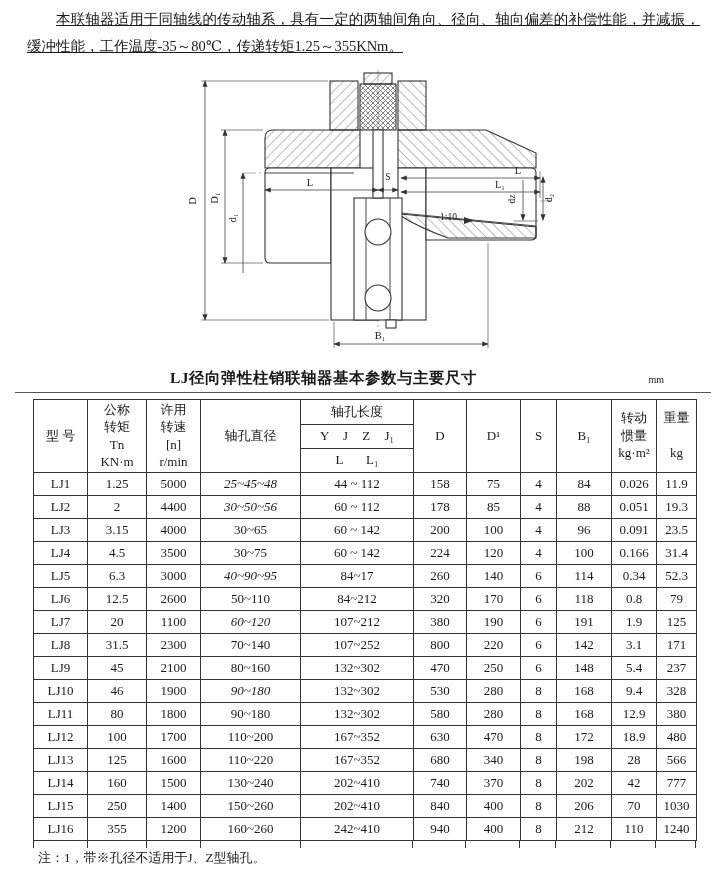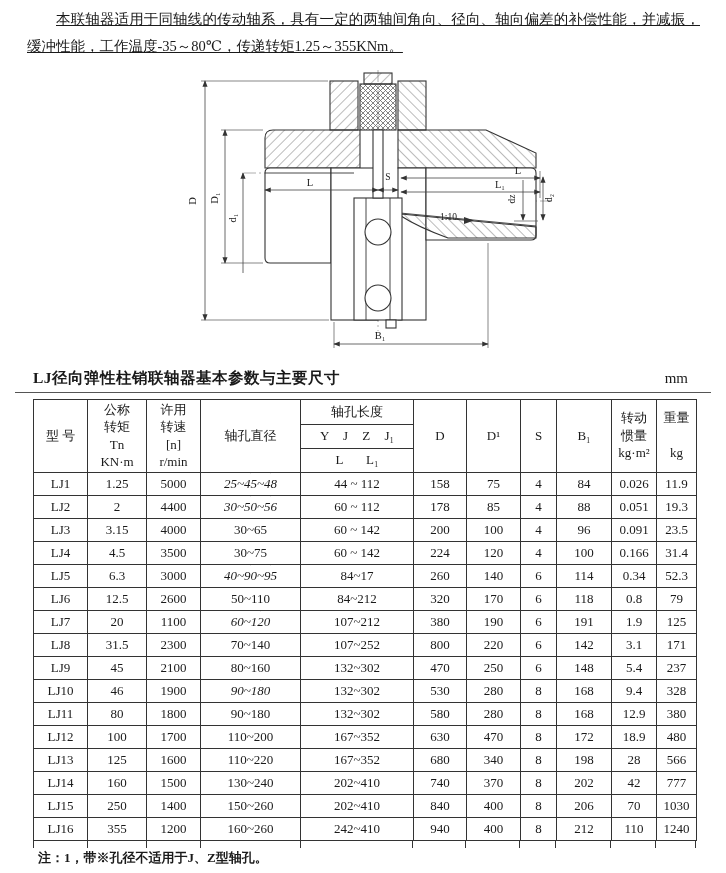--- a/index.html
+++ b/index.html
@@ -14,43 +14,43 @@
   .olh1{stroke:#333;stroke-width:1.1;fill:url(#h1);}
   .olh2{stroke:#333;stroke-width:1.1;fill:url(#h2);}
   .olx{stroke:#333;stroke-width:1.1;fill:url(#xh);}
   .thin{stroke:#333;stroke-width:0.9;fill:none;}
   .dim{stroke:#444;stroke-width:0.8;fill:none;}
   .ext{stroke:#555;stroke-width:0.7;fill:none;}
   .lbl{font-size:10.5px;fill:#222;font-family:"Liberation Serif",serif;}
   .lbl-s{font-size:9.5px;fill:#222;font-family:"Liberation Serif",serif;}
 
   .caption-row{display:flex;align-items:baseline;margin:4px 26px 3px 33px;}
-  .caption-title{font-size:15.5px;font-weight:bold;letter-spacing:0.5px;}
-  .caption-unit{margin-left:auto;font-size:15px;margin-right:12px;}
+  .caption-title{font-size:15.5px;font-weight:bold;margin-left:137px;letter-spacing:0.5px;}
+  .caption-unit{margin-left:auto;font-size:10px;margin-right:36px;}
 
   .pre-table-rule{border-top:1px solid #555;margin:0 15px 6px 15px;height:0;}
 
   table.params{border-collapse:collapse;table-layout:fixed;width:663px;margin-left:33px;font-size:13px;border:1.5px solid #222;}
   table.params th,table.params td{border:1px solid #333;text-align:center;vertical-align:middle;font-weight:normal;padding:1px 0;overflow:hidden;}
   table.params td{height:20px;}
   table.params thead th{font-size:13px;}
   .multiline{white-space:pre-line;line-height:1.35;font-size:12.5px;}
   .hole-types{word-spacing:11px;height:21px;}
   .hole-lens{word-spacing:20px;height:21px;}
   td.has-star{padding-top:10px;font-style:italic;}
   .starred{position:relative;display:inline-block;}
   .star{position:absolute;top:-10px;left:50%;transform:translateX(-50%);font-size:9px;line-height:1;}
 
   .stub-row{display:flex;width:663px;margin-left:33px;height:7px;}
   .stub-row i{display:block;border-right:1px solid #333;}
   .stub-row i:first-child{border-left:1px solid #333;}
   .w1{width:53px}.w2{width:58px}.w3{width:53px}.w4{width:99px}.w5{width:112px}
   .w6{width:52px}.w7{width:53px}.w8{width:35px}.w9{width:54px}.w10{width:44px}.w11{width:39px}
 
-  .notes{margin:0 0 0 38px;font-size:13px;line-height:1.55;font-weight:bold;}
+  .notes{margin:0 0 0 38px;font-size:13px;line-height:1.55;}
   .notes p{margin:0;}
 </style>
 </head>
 <body>
 
 <div class="page">
 
   <p class="intro">本联轴器适用于同轴线的传动轴系，具有一定的两轴间角向、径向、轴向偏差的补偿性能，并减振，缓冲性能，工作温度-35～80℃，传递转矩1.25～355KNm。</p>
 
   <div class="diagram-wrap">

